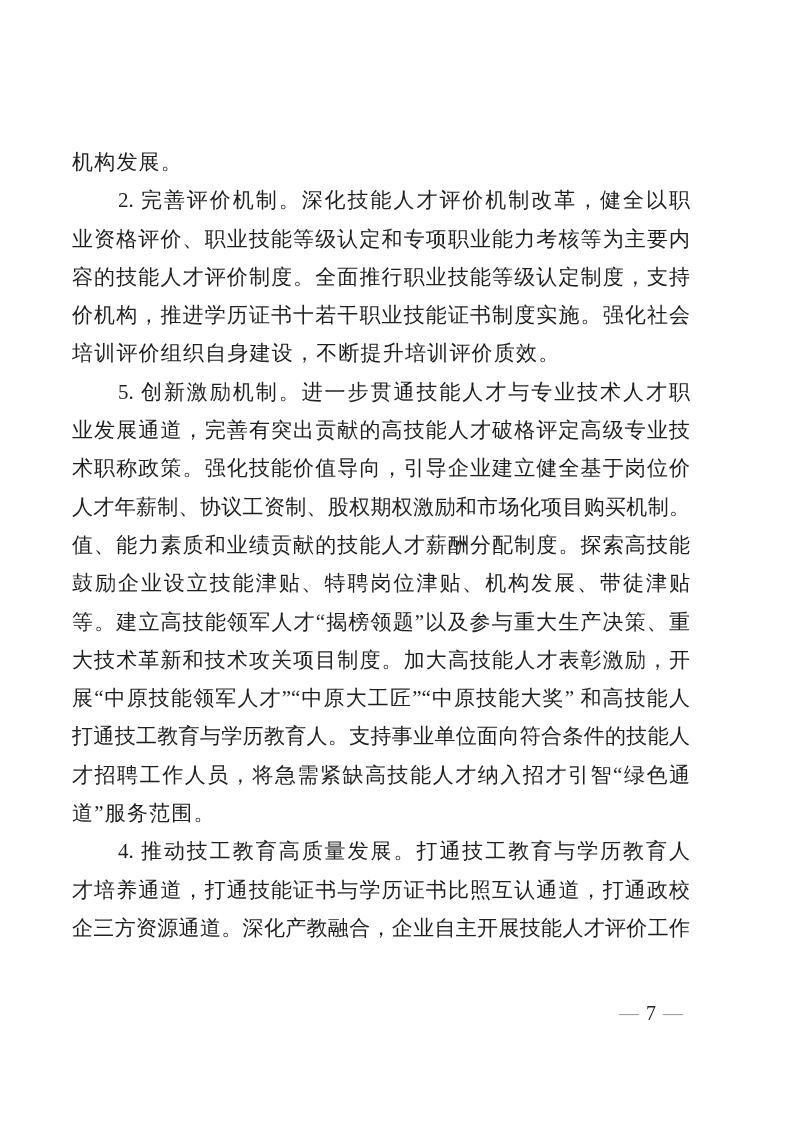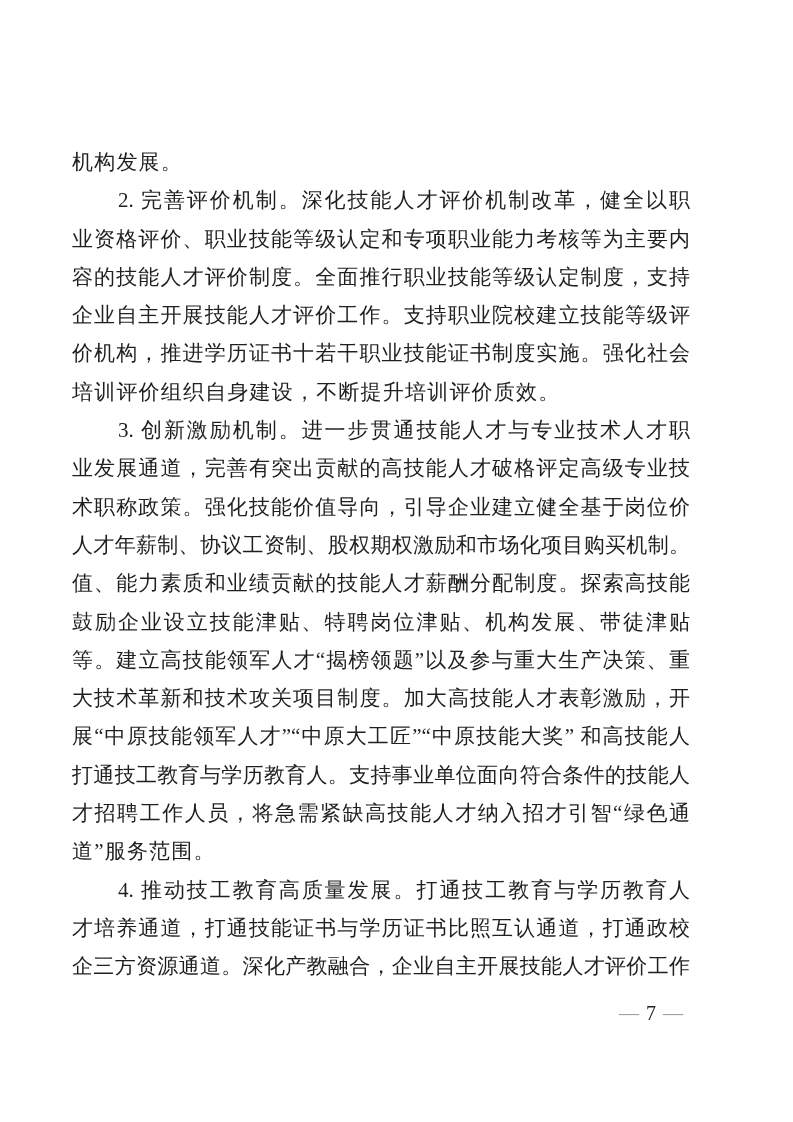--- a/index.html
+++ b/index.html
@@ -67,24 +67,23 @@
 </head>
 <body>
 
 <div class="page">
 
   <div class="text-block">
     <div class="text-line t-end">机构发展。</div>
     <div class="text-line t-start">2. 完善评价机制。深化技能人才评价机制改革，健全以职</div>
     <div class="text-line t-full">业资格评价、职业技能等级认定和专项职业能力考核等为主要内</div>
     <div class="text-line t-full">容的技能人才评价制度。全面推行职业技能等级认定制度，支持</div>
-    <div class="text-line t-full">企业自主开展技能人才评价工作。支持职业院校建立技能等级评</div>
     <div class="text-line t-full">价机构，推进学历证书十若干职业技能证书制度实施。强化社会</div>
     <div class="text-line t-end">培训评价组织自身建设，不断提升培训评价质效。</div>
-    <div class="text-line t-start">3. 创新激励机制。进一步贯通技能人才与专业技术人才职</div>
+    <div class="text-line t-start">5. 创新激励机制。进一步贯通技能人才与专业技术人才职</div>
     <div class="text-line t-full">业发展通道，完善有突出贡献的高技能人才破格评定高级专业技</div>
     <div class="text-line t-full">术职称政策。强化技能价值导向，引导企业建立健全基于岗位价</div>
     <div class="text-line t-full">人才年薪制、协议工资制、股权期权激励和市场化项目购买机制。</div>
     <div class="text-line t-full">值、能力素质和业绩贡献的技能人才薪酬分配制度。探索高技能</div>
     <div class="text-line t-full">鼓励企业设立技能津贴、特聘岗位津贴、机构发展、带徒津贴</div>
     <div class="text-line t-full">等。建立高技能领军人才“揭榜领题”以及参与重大生产决策、重</div>
     <div class="text-line t-full">大技术革新和技术攻关项目制度。加大高技能人才表彰激励，开</div>
     <div class="text-line t-full">展“中原技能领军人才”“中原大工匠”“中原技能大奖” 和高技能人</div>
     <div class="text-line t-full">打通技工教育与学历教育人。支持事业单位面向符合条件的技能人</div>
     <div class="text-line t-full">才招聘工作人员，将急需紧缺高技能人才纳入招才引智“绿色通</div>

